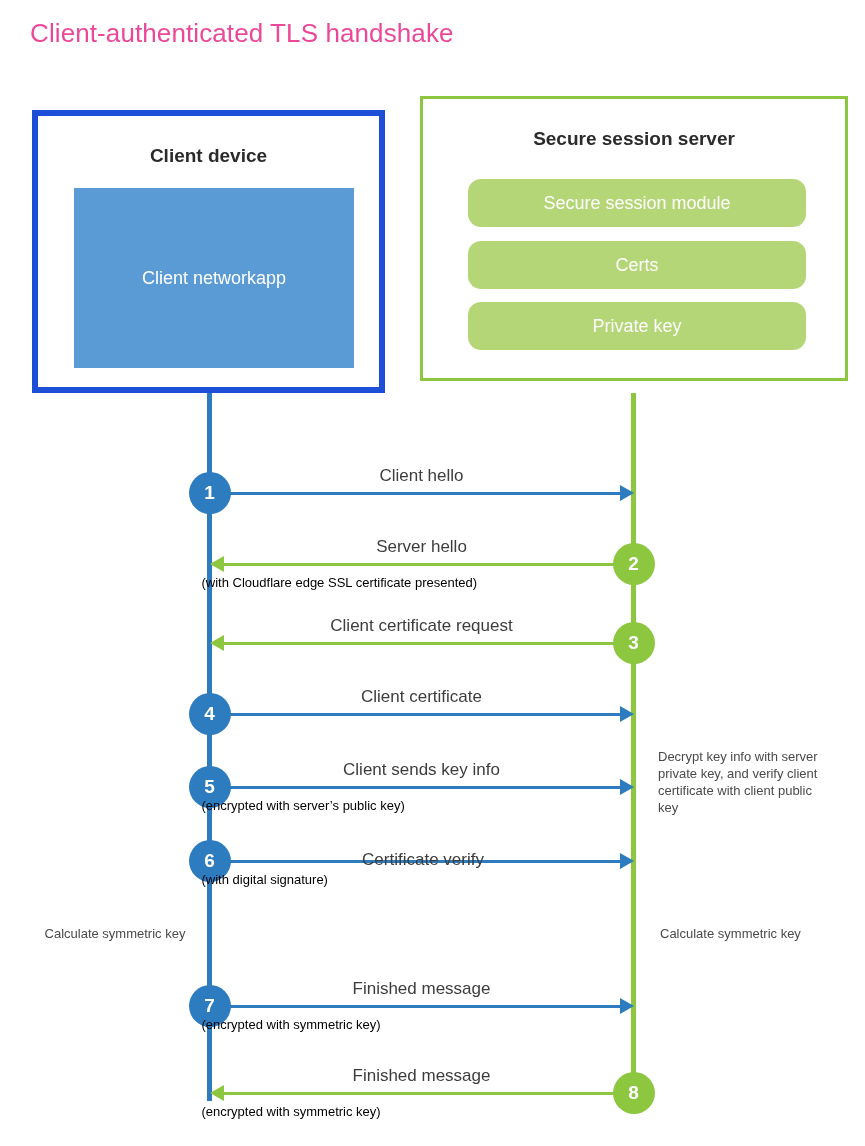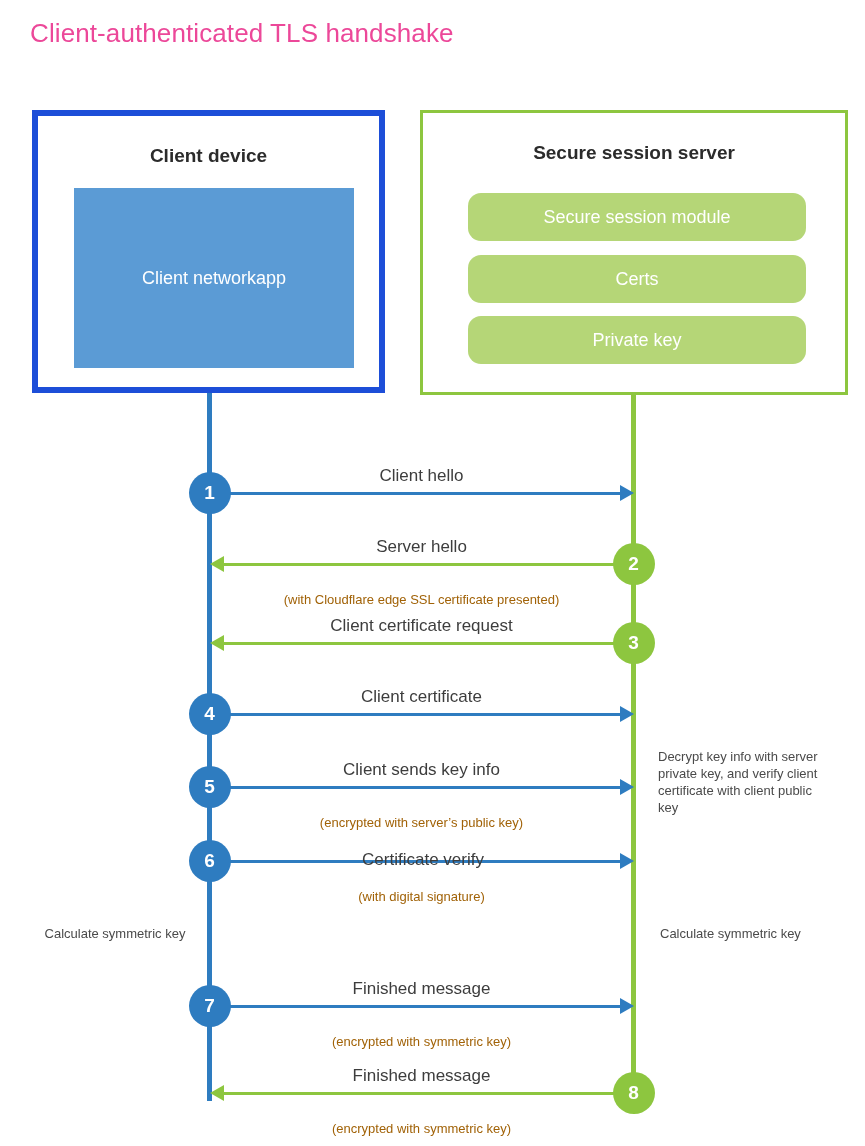--- a/index.html
+++ b/index.html
@@ -33,21 +33,21 @@
   }
   #client-box {
     left: 32px;
     top: 110px;
     width: 353px;
     height: 283px;
     border: 6px solid #1d4ed8;
   }
   #server-box {
     left: 420px;
-    top: 110px;
+    top: 96px;
     width: 428px;
     height: 285px;
     border: 3px solid #8dc63f;
   }
   .party-title {
     position: absolute;
     left: 0;
     right: 0;
     top: 29px;
     text-align: center;
@@ -142,25 +142,23 @@
   
   .msg-label {
     position: absolute;
     text-align: center;
     color: #3d3d3d;
     font-size: 17px;
     white-space: nowrap;
   }
   .msg-sublabel {
     position: absolute;
-    text-align: center;
-    color: #a16207;
+    color: #000000;
     font-size: 13px;
     white-space: nowrap;
-    margin-top: 17px;
   }
 
   
   .side-note {
     position: absolute;
     color: #4a4a4a;
     font-size: 13px;
     line-height: 17px;
   }
   #note-decrypt {

